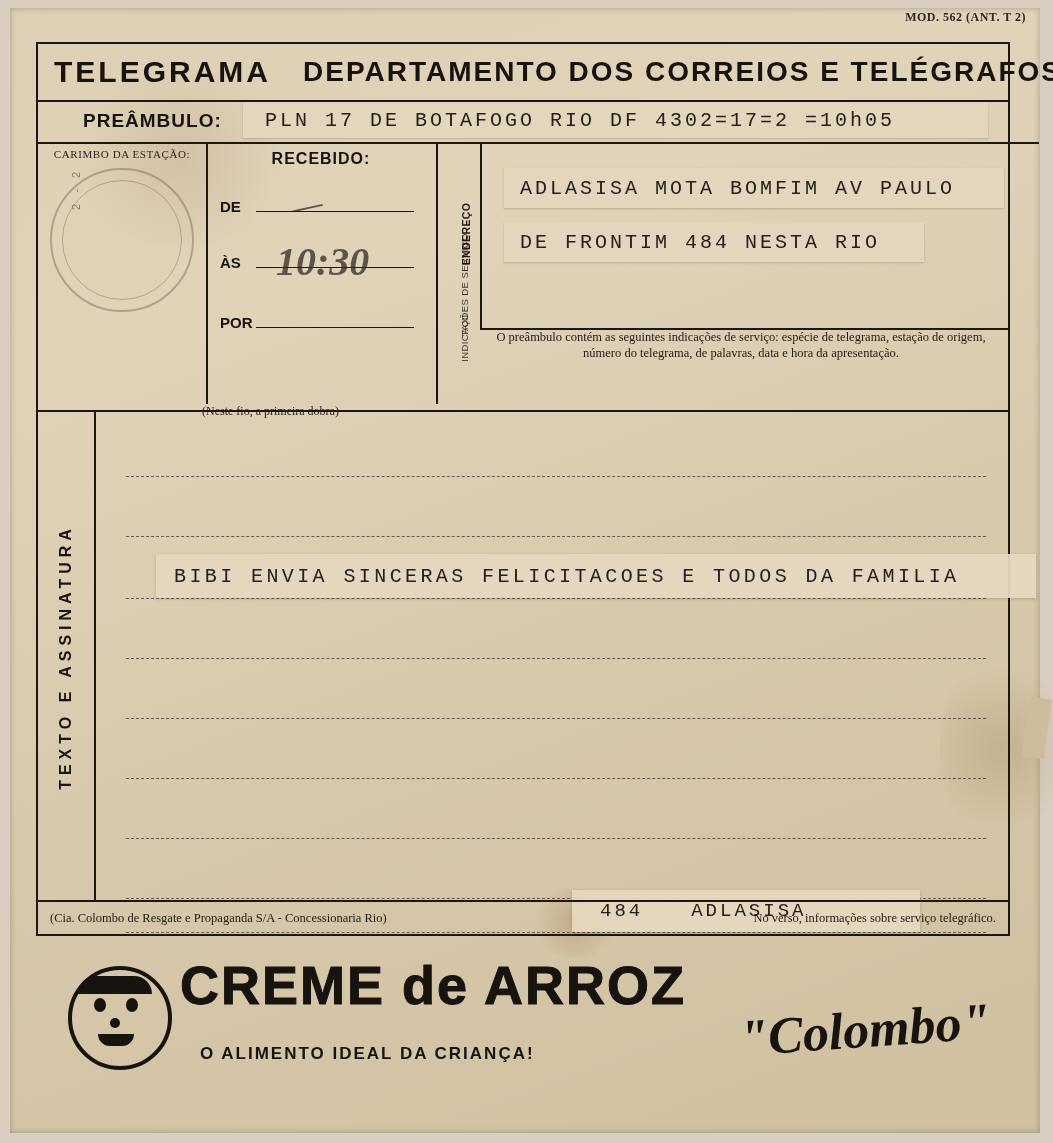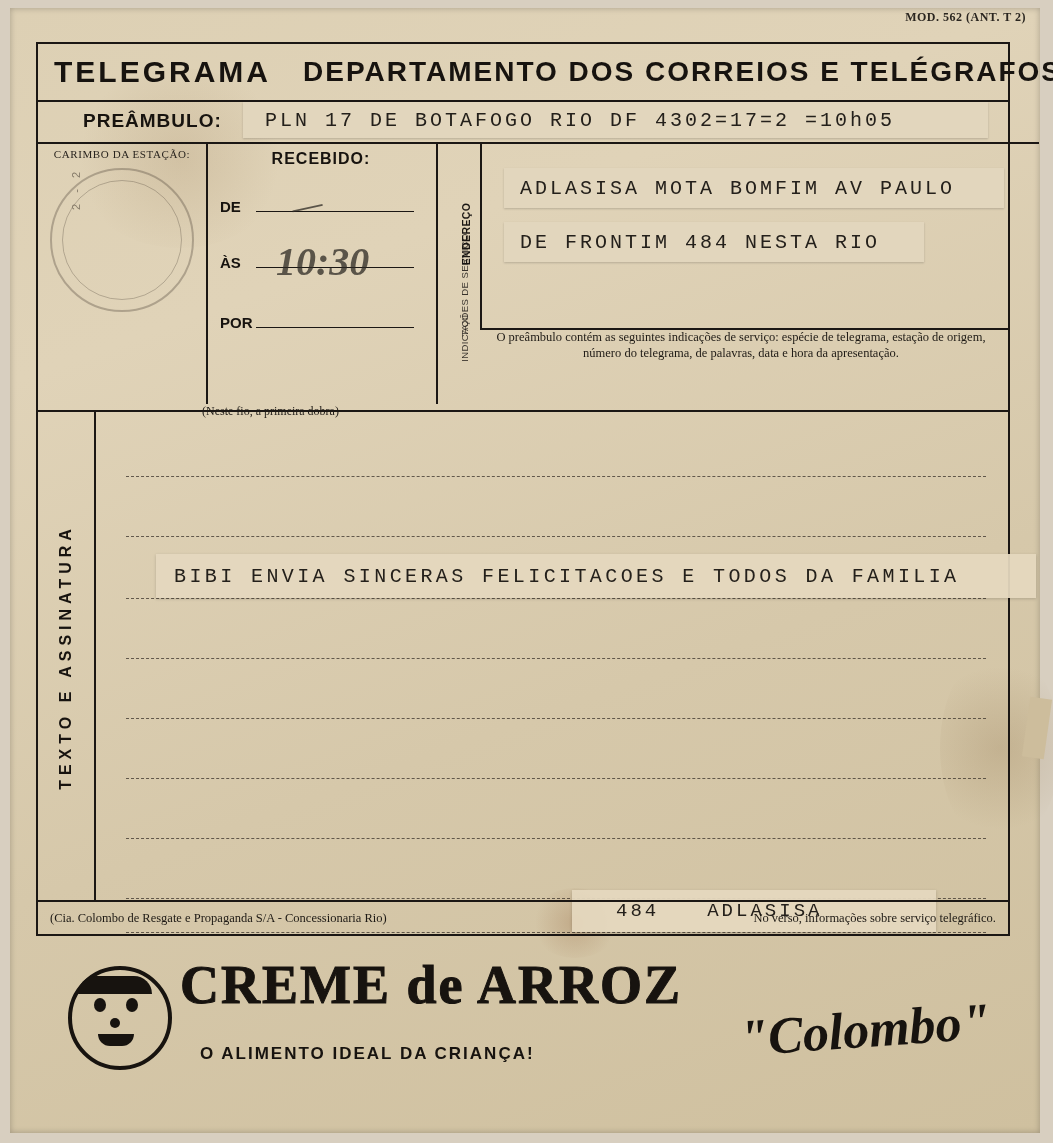--- a/index.html
+++ b/index.html
@@ -139,41 +139,41 @@
   .rline{position:absolute;left:32px;right:22px;border-bottom:1px dashed #3a322a;opacity:.75;}
   #msg-tape{
     position:absolute;left:62px;top:142px;width:880px;height:44px;
     background:rgba(228,216,190,.94);box-shadow:0 1px 3px rgba(0,0,0,.18);
     display:flex;align-items:center;
   }
   #msg-tape .tapetext{font-size:20px;letter-spacing:3.4px;margin-left:18px;}
   #sign-tape{
     position:absolute;left:478px;top:478px;width:348px;height:42px;
     background:rgba(228,216,190,.94);box-shadow:0 1px 3px rgba(0,0,0,.18);
-    display:flex;align-items:center;padding-left:16px;
+    display:flex;align-items:center;
   }
   #sign-tape .num{font-family:"Liberation Mono","DejaVu Sans Mono",monospace;font-size:19px;letter-spacing:3px;margin-left:28px;color:#24201b;}
   #sign-tape .nm{font-family:"Liberation Mono","DejaVu Sans Mono",monospace;font-size:19px;letter-spacing:3px;margin-left:48px;color:#24201b;}
   
   #footrow{
     position:absolute;left:0;bottom:0;width:100%;height:32px;border-top:2px solid #1b1714;
     display:flex;align-items:center;justify-content:space-between;
     font-family:"Liberation Serif",serif;font-size:12.5px;color:#1d1914;
   }
   #footrow .l{margin-left:12px;}
   #footrow .r{margin-right:12px;}
   
   #advert{position:absolute;left:40px;top:944px;width:960px;height:130px;}
   #logo-circle{
     position:absolute;left:18px;top:14px;width:96px;height:96px;border-radius:50%;
     border:4px solid #17130f;
   }
   .face-el{position:absolute;background:#17130f;border-radius:50%;}
   #ad-main{
-    position:absolute;left:130px;top:2px;font-family:Liberation Serif, serif;
+    position:absolute;left:130px;top:2px;font-family:Liberation Sans, sans-serif;
     font-weight:bold;font-size:54px;letter-spacing:2px;color:#17130f;
     -webkit-text-stroke:1px #17130f;
   }
   #ad-sub{
     position:absolute;left:150px;top:92px;font-family:"Liberation Sans",sans-serif;
     font-weight:bold;font-size:17px;letter-spacing:2px;color:#17130f;
   }
   #ad-script{
     position:absolute;right:20px;top:48px;font-family:"Liberation Serif",serif;
     font-style:italic;font-weight:bold;font-size:52px;color:#17130f;

